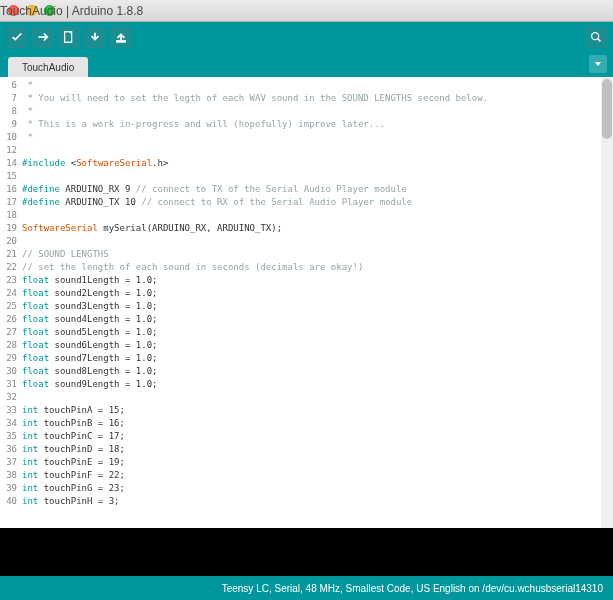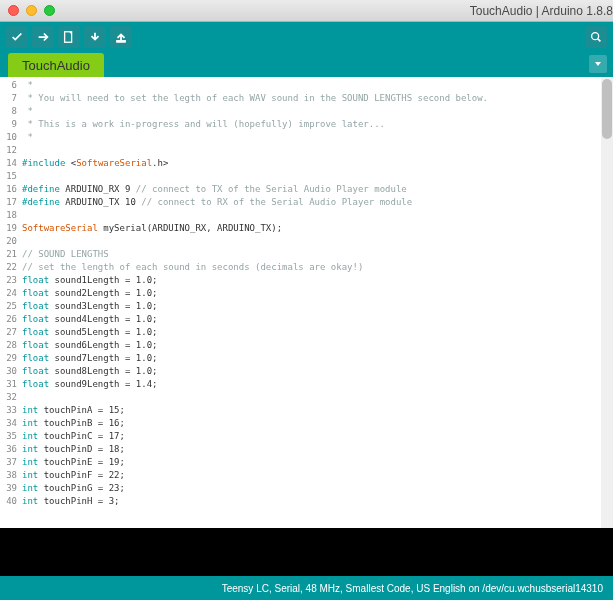--- a/index.html
+++ b/index.html
@@ -3,28 +3,28 @@
 <meta charset="utf-8">
 <style>
 *{margin:0;padding:0;box-sizing:border-box}
 body{font-family:Arial,Helvetica,sans-serif;font-size:11px;width:613px;height:600px;background:#f0f0f0;overflow:hidden}
 .titlebar{height:22px;background:linear-gradient(#ebebeb,#d6d6d6);display:flex;align-items:center;position:relative;border-bottom:1px solid #b0b0b0}
 .traffic{display:flex;gap:7px;padding-left:8px}
 .tl{width:11px;height:11px;border-radius:50%}
 .tlr{background:#ff5f56;border:1px solid #e0443e}
 .tly{background:#ffbd2e;border:1px solid #dea123}
 .tlg{background:#27c93f;border:1px solid #1aab29}
-.wtitle{position:absolute;left:0;right:0;text-align:right;font-size:12px;color:#4a4a4a;pointer-events:none}
+.wtitle{position:absolute;left:0;right:0;text-align:left;font-size:12px;color:#4a4a4a;pointer-events:none}
 .toolbar{height:30px;background:#00979c;display:flex;align-items:center;padding:0 6px;gap:4px}
 .tbtn{width:22px;height:22px;border-radius:3px;background:#1a8e93;display:flex;align-items:center;justify-content:center;cursor:pointer;color:#fff}
 .tbtn svg{width:14px;height:14px;fill:#fff;stroke:#fff}
 .spacer{flex:1}
 .monitor{width:22px;height:22px;border-radius:3px;background:#1a8e93;display:flex;align-items:center;justify-content:center;cursor:pointer}
 .tabbar{height:25px;background:#00979c;display:flex;align-items:flex-end;padding-left:8px;position:relative}
-.tab{background:#84cc16;padding:5px 14px 4px;font-size:13px;color:#333;border-top-left-radius:3px;border-top-right-radius:3px;cursor:pointer}
+.tab{background:#e5e5e5;padding:5px 14px 4px;font-size:10px;color:#333;border-top-left-radius:3px;border-top-right-radius:3px;cursor:pointer}
 .dropdown{position:absolute;right:6px;top:3px;width:18px;height:18px;background:rgba(255,255,255,0.2);border-radius:2px;display:flex;align-items:center;justify-content:center;cursor:pointer}
 .editor{height:451px;background:#fff;overflow:auto;position:relative}
 .code{font-family:Monaco,Menlo,Consolas,monospace;font-size:9px;line-height:13px;padding:2px 0}
 .line{display:flex;white-space:pre}
 .gutter{width:22px;text-align:right;padding-right:5px;color:#888;user-select:none;flex-shrink:0}
 .c-gray{color:#95a5a6}
 .c-teal{color:#00979c}
 .c-orange{color:#d35400}
 .c-text{color:#333}
 .console{height:48px;background:#000}
@@ -108,21 +108,21 @@
       <div class="line"><span class="gutter">21</span><span class="c-gray">// SOUND LENGTHS</span></div>
       <div class="line"><span class="gutter">22</span><span class="c-gray">// set the length of each sound in seconds (decimals are okay!)</span></div>
       <div class="line"><span class="gutter">23</span><span class="c-teal">float</span><span class="c-text"> sound1Length = 1.0;</span></div>
       <div class="line"><span class="gutter">24</span><span class="c-teal">float</span><span class="c-text"> sound2Length = 1.0;</span></div>
       <div class="line"><span class="gutter">25</span><span class="c-teal">float</span><span class="c-text"> sound3Length = 1.0;</span></div>
       <div class="line"><span class="gutter">26</span><span class="c-teal">float</span><span class="c-text"> sound4Length = 1.0;</span></div>
       <div class="line"><span class="gutter">27</span><span class="c-teal">float</span><span class="c-text"> sound5Length = 1.0;</span></div>
       <div class="line"><span class="gutter">28</span><span class="c-teal">float</span><span class="c-text"> sound6Length = 1.0;</span></div>
       <div class="line"><span class="gutter">29</span><span class="c-teal">float</span><span class="c-text"> sound7Length = 1.0;</span></div>
       <div class="line"><span class="gutter">30</span><span class="c-teal">float</span><span class="c-text"> sound8Length = 1.0;</span></div>
-      <div class="line"><span class="gutter">31</span><span class="c-teal">float</span><span class="c-text"> sound9Length = 1.4;</span></div>
+      <div class="line"><span class="gutter">31</span><span class="c-teal">float</span><span class="c-text"> sound9Length = 1.0;</span></div>
       <div class="line"><span class="gutter">32</span></div>
       <div class="line"><span class="gutter">33</span><span class="c-teal">int</span><span class="c-text"> touchPinA = 15;</span></div>
       <div class="line"><span class="gutter">34</span><span class="c-teal">int</span><span class="c-text"> touchPinB = 16;</span></div>
       <div class="line"><span class="gutter">35</span><span class="c-teal">int</span><span class="c-text"> touchPinC = 17;</span></div>
       <div class="line"><span class="gutter">36</span><span class="c-teal">int</span><span class="c-text"> touchPinD = 18;</span></div>
       <div class="line"><span class="gutter">37</span><span class="c-teal">int</span><span class="c-text"> touchPinE = 19;</span></div>
       <div class="line"><span class="gutter">38</span><span class="c-teal">int</span><span class="c-text"> touchPinF = 22;</span></div>
       <div class="line"><span class="gutter">39</span><span class="c-teal">int</span><span class="c-text"> touchPinG = 23;</span></div>
       <div class="line"><span class="gutter">40</span><span class="c-teal">int</span><span class="c-text"> touchPinH = 3;</span></div>
     </div>

